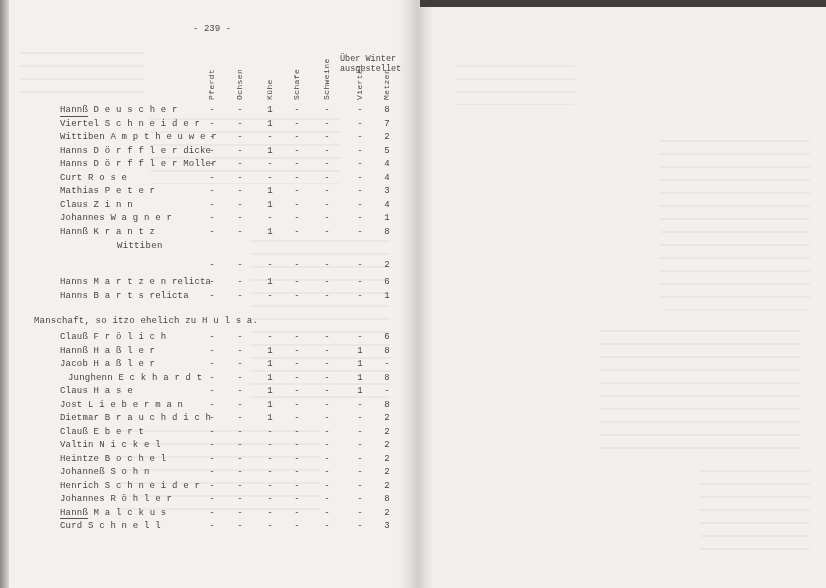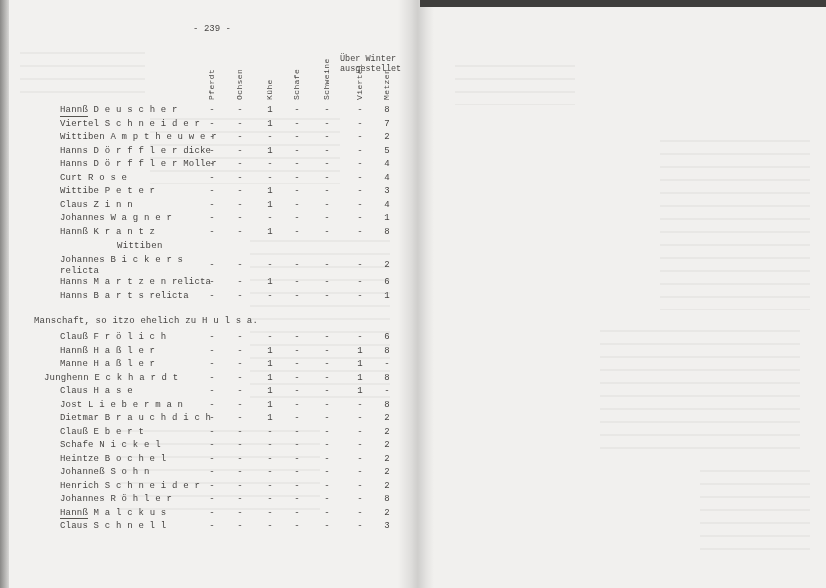--- a/index.html
+++ b/index.html
@@ -354,21 +354,21 @@
         <span class="pname" style="left: 60px;">Curt  R o s e</span>
         <span class="vcell" style="left: 200px;">-</span>
         <span class="vcell" style="left: 228px;">-</span>
         <span class="vcell" style="left: 258px;">-</span>
         <span class="vcell" style="left: 285px;">-</span>
         <span class="vcell" style="left: 315px;">-</span>
         <span class="vcell" style="left: 348px;">-</span>
         <span class="vcell" style="left: 375px;">4</span>
       </div>
       <div class="trow">
-        <span class="pname" style="left: 60px;">Wittibe  P e t e r</span>
+        <span class="pname" style="left: 60px;">Mathias  P e t e r</span>
         <span class="vcell" style="left: 200px;">-</span>
         <span class="vcell" style="left: 228px;">-</span>
         <span class="vcell" style="left: 258px;">1</span>
         <span class="vcell" style="left: 285px;">-</span>
         <span class="vcell" style="left: 315px;">-</span>
         <span class="vcell" style="left: 348px;">-</span>
         <span class="vcell" style="left: 375px;">3</span>
       </div>
       <div class="trow">
         <span class="pname" style="left: 60px;">Claus Z i n n</span>
@@ -395,21 +395,20 @@
         <span class="vcell" style="left: 200px;">-</span>
         <span class="vcell" style="left: 228px;">-</span>
         <span class="vcell" style="left: 258px;">1</span>
         <span class="vcell" style="left: 285px;">-</span>
         <span class="vcell" style="left: 315px;">-</span>
         <span class="vcell" style="left: 348px;">-</span>
         <span class="vcell" style="left: 375px;">8</span>
       </div>
       <div class="subhead" style="padding-left: 117px;">Wittiben</div>
       <div class="trow two">
-        <span class="pname" style="left: 60px;">Johannes B i c k e r s<div>relicta</div></span>
         <span class="vcell" style="left: 200px;">-</span>
         <span class="vcell" style="left: 228px;">-</span>
         <span class="vcell" style="left: 258px;">-</span>
         <span class="vcell" style="left: 285px;">-</span>
         <span class="vcell" style="left: 315px;">-</span>
         <span class="vcell" style="left: 348px;">-</span>
         <span class="vcell" style="left: 375px;">2</span>
       </div>
       <div class="trow">
         <span class="pname" style="left: 60px;">Hanns M a r t z e n relicta</span>
@@ -448,31 +447,31 @@
         <span class="pname" style="left: 60px;">Hannß H a ß l e r</span>
         <span class="vcell" style="left: 200px;">-</span>
         <span class="vcell" style="left: 228px;">-</span>
         <span class="vcell" style="left: 258px;">1</span>
         <span class="vcell" style="left: 285px;">-</span>
         <span class="vcell" style="left: 315px;">-</span>
         <span class="vcell" style="left: 348px;">1</span>
         <span class="vcell" style="left: 375px;">8</span>
       </div>
       <div class="trow">
-        <span class="pname" style="left: 60px;">Manne H a ß l e r</span>
+        <span class="pname" style="left: 60px;">Jacob H a ß l e r</span>
         <span class="vcell" style="left: 200px;">-</span>
         <span class="vcell" style="left: 228px;">-</span>
         <span class="vcell" style="left: 258px;">1</span>
         <span class="vcell" style="left: 285px;">-</span>
         <span class="vcell" style="left: 315px;">-</span>
         <span class="vcell" style="left: 348px;">1</span>
         <span class="vcell" style="left: 375px;">-</span>
       </div>
       <div class="trow">
-        <span class="pname" style="left: 44px; text-align: center;">Junghenn E c k h a r d t</span>
+        <span class="pname" style="left: 68px; text-align: center;">Junghenn E c k h a r d t</span>
         <span class="vcell" style="left: 200px;">-</span>
         <span class="vcell" style="left: 228px;">-</span>
         <span class="vcell" style="left: 258px;">1</span>
         <span class="vcell" style="left: 285px;">-</span>
         <span class="vcell" style="left: 315px;">-</span>
         <span class="vcell" style="left: 348px;">1</span>
         <span class="vcell" style="left: 375px;">8</span>
       </div>
       <div class="trow">
         <span class="pname" style="left: 60px;">Claus  H a s e</span>
@@ -508,21 +507,21 @@
         <span class="pname" style="left: 60px;">Clauß E b e r t</span>
         <span class="vcell" style="left: 200px;">-</span>
         <span class="vcell" style="left: 228px;">-</span>
         <span class="vcell" style="left: 258px;">-</span>
         <span class="vcell" style="left: 285px;">-</span>
         <span class="vcell" style="left: 315px;">-</span>
         <span class="vcell" style="left: 348px;">-</span>
         <span class="vcell" style="left: 375px;">2</span>
       </div>
       <div class="trow">
-        <span class="pname" style="left: 60px;">Schafe N i c k e l</span>
+        <span class="pname" style="left: 60px;">Valtin N i c k e l</span>
         <span class="vcell" style="left: 200px;">-</span>
         <span class="vcell" style="left: 228px;">-</span>
         <span class="vcell" style="left: 258px;">-</span>
         <span class="vcell" style="left: 285px;">-</span>
         <span class="vcell" style="left: 315px;">-</span>
         <span class="vcell" style="left: 348px;">-</span>
         <span class="vcell" style="left: 375px;">2</span>
       </div>
       <div class="trow">
         <span class="pname" style="left: 60px;">Heintze B o c h e l</span>
@@ -568,21 +567,21 @@
         <span class="pname" style="left: 60px;"><span class="ulw">Hannß</span> M a l c k u s</span>
         <span class="vcell" style="left: 200px;">-</span>
         <span class="vcell" style="left: 228px;">-</span>
         <span class="vcell" style="left: 258px;">-</span>
         <span class="vcell" style="left: 285px;">-</span>
         <span class="vcell" style="left: 315px;">-</span>
         <span class="vcell" style="left: 348px;">-</span>
         <span class="vcell" style="left: 375px;">2</span>
       </div>
       <div class="trow">
-        <span class="pname" style="left: 60px;">Claus  S c h n e l l</span>
+        <span class="pname" style="left: 60px;">Curd  S c h n e l l</span>
         <span class="vcell" style="left: 200px;">-</span>
         <span class="vcell" style="left: 228px;">-</span>
         <span class="vcell" style="left: 258px;">-</span>
         <span class="vcell" style="left: 285px;">-</span>
         <span class="vcell" style="left: 315px;">-</span>
         <span class="vcell" style="left: 348px;">-</span>
         <span class="vcell" style="left: 375px;">3</span>
       </div>
     </div>
   </div>

